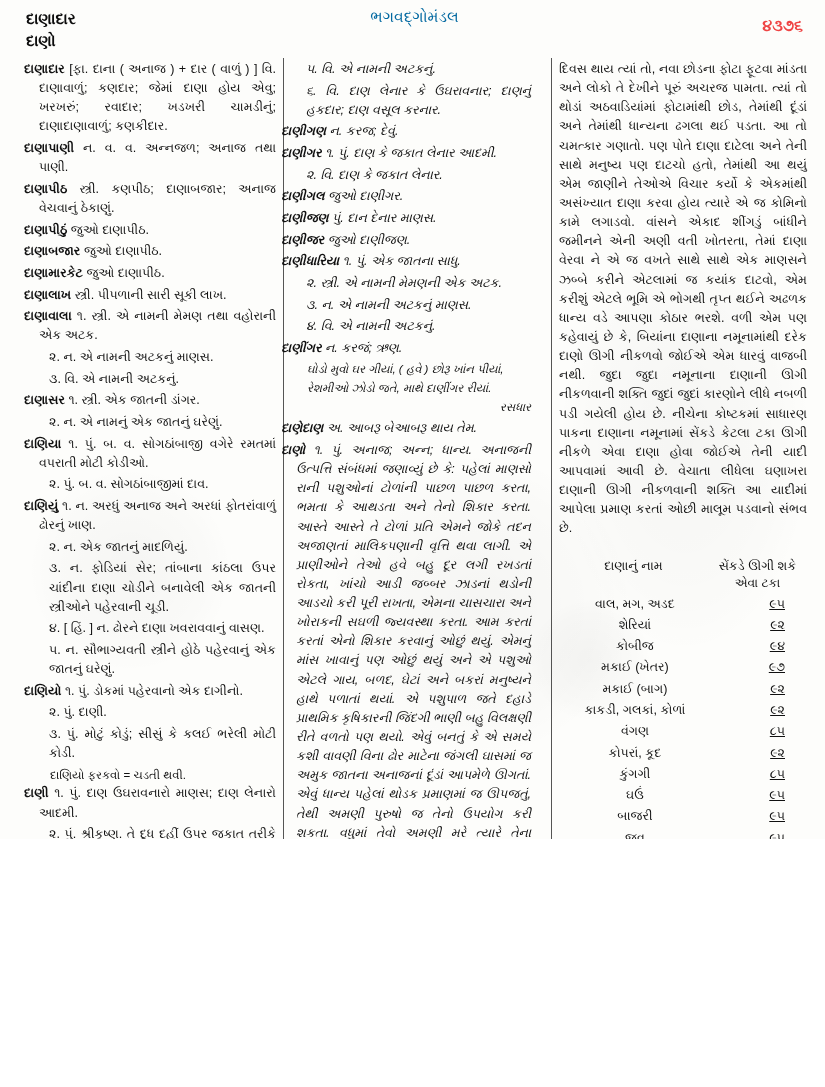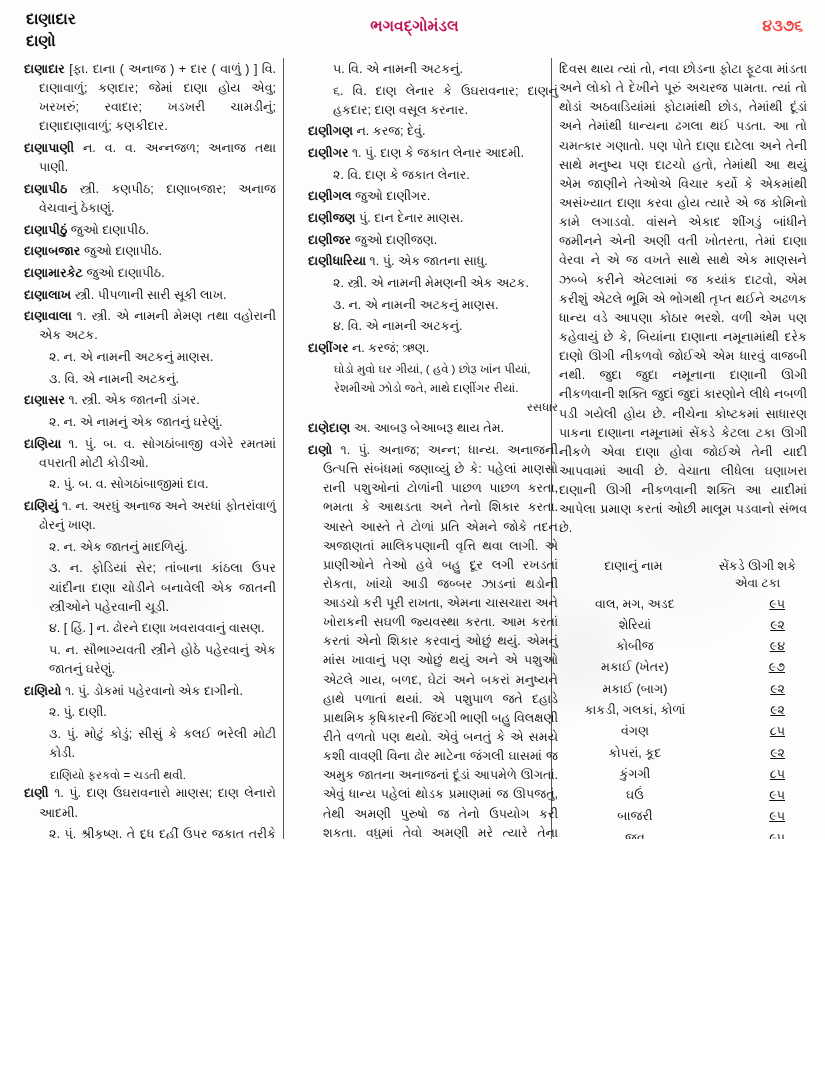--- a/index.html
+++ b/index.html
@@ -45,25 +45,25 @@
     font-size: 15.5px;
     font-weight: bold;
     line-height: 1.45;
     color: #0d0d0d;
     letter-spacing: -0.2px;
   }
   .hdr-center {
     position: absolute;
     left: 0;
     right: 0;
-    top: 9px;
+    top: 0;
     text-align: center;
     font-size: 15.5px;
-    font-weight: bold;
-    color: #be185d;
+    font-weight: normal;
+    color: #0369a1;
   }
   .hdr-right {
     position: absolute;
     right: 0;
     top: 9px;
     font-size: 16px;
     font-weight: bold;
     color: #ef4444;
   }
 
@@ -83,21 +83,21 @@
   .col {
     position: absolute;
     top: 60px;
     font-size: 12.6px;
     line-height: 1.52;
     color: #101010;
     text-align: justify;
     text-justify: inter-word;
   }
   .col1 { left: 24px;  width: 252px; }
-  .col2 { left: 308px; width: 250px; }
+  .col2 { left: 281px; width: 250px; font-style: italic; }
   .col3 { left: 559px; width: 248px; }
 
   .entry {
     margin: 0 0 2.5px 0;
     padding-left: 15px;
     text-indent: -15px;
   }
   .entry.sub {
     padding-left: 15px;
     text-indent: 0;

